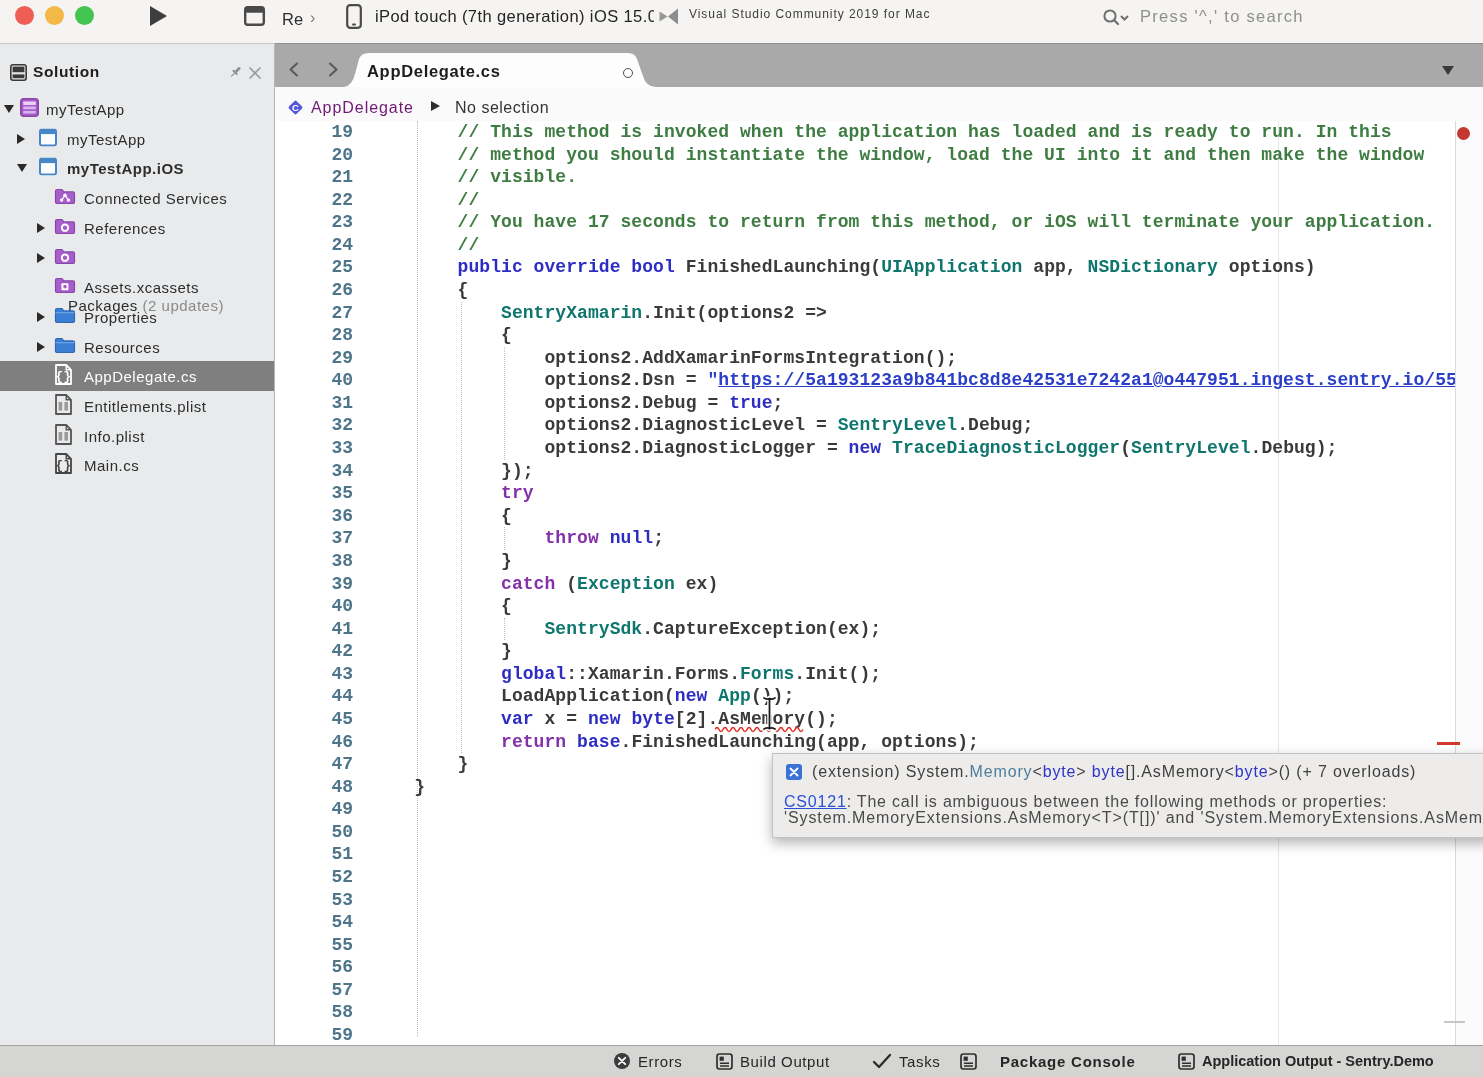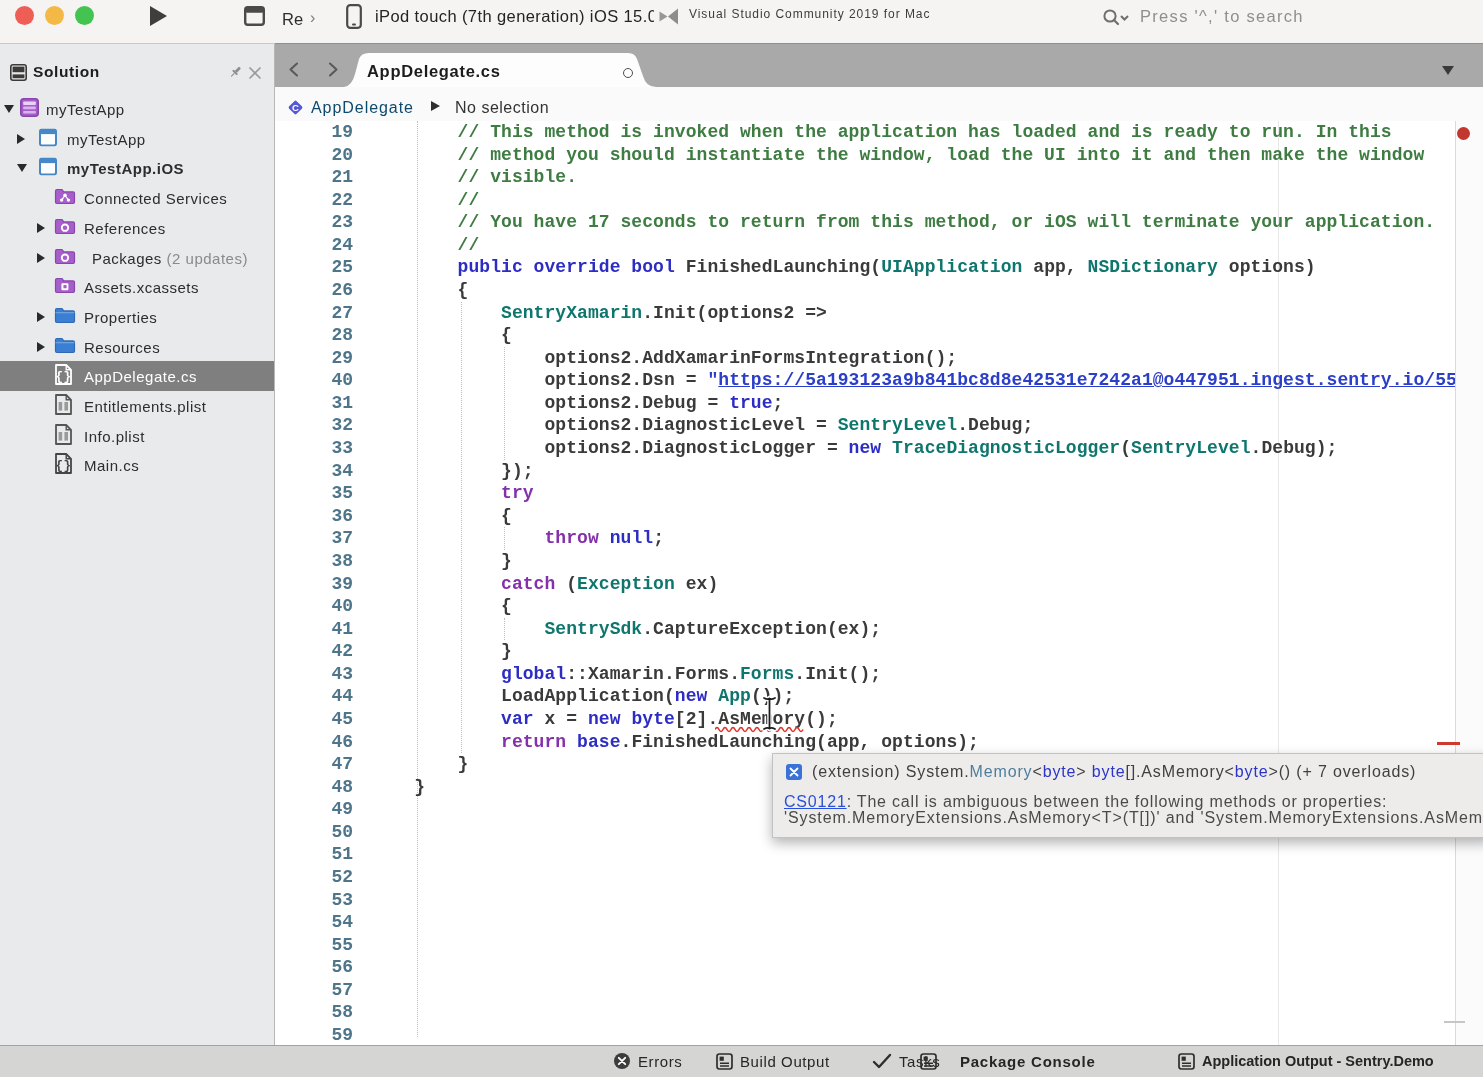--- a/index.html
+++ b/index.html
@@ -122,21 +122,21 @@
         <circle cx="11" cy="10.2" r="3.2" fill="none" stroke="#ffffff" stroke-width="1.9"></circle>
       </svg></div>
     <div class="lbl" style="left:84px;">References</div>
   </div>
 <div class="treerow" style="top:242.5px;">
     <div class="tri right" style="left:37px;"></div>
     <div class="ticon" style="left:54px;"><svg width="22" height="18" viewBox="0 0 22 18">
         <path d="M1.5 3.5 Q1.5 2 3 2 L8 2 L9.8 4.4 L19 4.4 Q20.5 4.4 20.5 5.8 L20.5 14.5 Q20.5 16 19 16 L3 16 Q1.5 16 1.5 14.5 Z" fill="#a75ecb" stroke="#8746aa" stroke-width="1.2"></path>
         <circle cx="11" cy="10.2" r="3.2" fill="none" stroke="#ffffff" stroke-width="1.9"></circle>
       </svg></div>
-    <div class="lbl" style="left:92px;">Packages <span style="color:#8a8a8a">(2 updates)</span></div>
+    <div class="lbl" style="left:68px;margin-top:47px;">Packages <span style="color:#8a8a8a">(2 updates)</span></div>
   </div>
 <div class="treerow" style="top:272.2px;">
     <div class="ticon" style="left:54px;"><svg width="22" height="18" viewBox="0 0 22 18">
         <path d="M1.5 3.5 Q1.5 2 3 2 L8 2 L9.8 4.4 L19 4.4 Q20.5 4.4 20.5 5.8 L20.5 14.5 Q20.5 16 19 16 L3 16 Q1.5 16 1.5 14.5 Z" fill="#a75ecb" stroke="#8746aa" stroke-width="1.2"></path>
         <rect x="7.4" y="6.8" width="7" height="7" rx="1" fill="#ffffff"></rect>
         <rect x="9.4" y="8.6" width="3.2" height="3.2" rx="0.6" fill="#a75ecb"></rect>
       </svg></div>
     <div class="lbl" style="left:84px;">Assets.xcassets</div>
   </div>
 <div class="treerow" style="top:301.9px;">
@@ -200,21 +200,21 @@
     <path d="M3 2.5 L9.5 8.5 L3 14.5" stroke="#585858" stroke-width="2" fill="none" stroke-linecap="round" stroke-linejoin="round"></path>
   </svg>
 <div class="abs" style="left:367px;top:62px;font-size:16.5px;font-weight:bold;letter-spacing:0.7px;color:#1c1c1c;">AppDelegate.cs</div>
 <div class="abs" style="left:623px;top:68px;width:8px;height:8px;border:1.8px solid #4f4f4f;border-radius:50%;"></div>
 <div class="abs" style="left:1442px;top:66px;width:0;height:0;border-top:9.5px solid #3a3a3a;border-left:6.5px solid transparent;border-right:6.5px solid transparent;"></div>
 <div class="abs" id="crumbbar"></div>
 <svg class="abs" style="left:287px;top:99px;" width="17" height="17" viewBox="0 0 17 17">
     <rect x="3.2" y="3.2" width="10.6" height="10.6" rx="1.6" transform="rotate(45 8.5 8.5)" fill="#5558d6"></rect>
     <text x="8.5" y="12.3" font-size="9.5" font-weight="bold" fill="#fff" text-anchor="middle" font-family="Liberation Sans">C</text>
   </svg>
-<div class="abs" style="left:311px;top:99px;font-size:16px;letter-spacing:0.95px;color:#0c4a6e;">AppDelegate</div>
+<div class="abs" style="left:311px;top:99px;font-size:16px;letter-spacing:0.95px;color:#701a75;">AppDelegate</div>
 <div class="abs" style="left:431px;top:101px;width:0;height:0;border-left:9px solid #2e2e2e;border-top:5.5px solid transparent;border-bottom:5.5px solid transparent;"></div>
 <div class="abs" style="left:455px;top:99px;font-size:16px;letter-spacing:0.5px;color:#333;">No selection</div>
 <div class="abs" id="codearea">
 <div class="guide" style="left:142.1px;top:0.0px;height:916.0px;"></div>
 <div class="guide" style="left:185.5px;top:180.6px;height:451.5px;"></div>
 <div class="guide" style="left:229.0px;top:225.8px;height:112.8px;"></div>
 <div class="guide" style="left:229.0px;top:406.4px;height:22.5px;"></div>
 <div class="guide" style="left:229.0px;top:496.7px;height:22.5px;"></div>
 <div class="abs" style="left:1003px;top:0;width:1px;height:924px;background:#e7e7e7;"></div>
 <div class="lnum" style="top:0.00px">19</div>
@@ -327,21 +327,21 @@
       <path d="M4 10.2 L13 10.2 M4 13 L13 13" stroke="#2e2e2e" stroke-width="1.5"></path>
     </svg>
     <span>Build Output</span>
   </div>
 <div class="sbitem" style="left:872px;">
     <svg width="20" height="16" viewBox="0 0 20 16">
       <path d="M2 9 L7 14 L18 2" stroke="#2e2e2e" stroke-width="2.4" fill="none" stroke-linecap="round" stroke-linejoin="round"></path>
     </svg>
     <span>Tasks</span>
   </div>
-<div class="sbitem" style="left:920px;letter-spacing:0.75px;gap:23px;">
+<div class="sbitem" style="left:960px;letter-spacing:0.75px;gap:23px;">
     <svg width="17" height="17" viewBox="0 0 17 17">
       <rect x="1" y="1" width="15" height="15" rx="2.4" fill="none" stroke="#2e2e2e" stroke-width="1.7"></rect>
       <rect x="3.6" y="3.6" width="4.2" height="4.2" fill="#2e2e2e"></rect>
       <path d="M4 10.2 L13 10.2 M4 13 L13 13" stroke="#2e2e2e" stroke-width="1.5"></path>
     </svg>
     <span style="font-weight:bold">Package Console</span>
   </div>
 <div class="sbitem" style="left:1178px;letter-spacing:0;font-size:14.5px;">
     <svg width="17" height="17" viewBox="0 0 17 17">
       <rect x="1" y="1" width="15" height="15" rx="2.4" fill="none" stroke="#2e2e2e" stroke-width="1.7"></rect>

